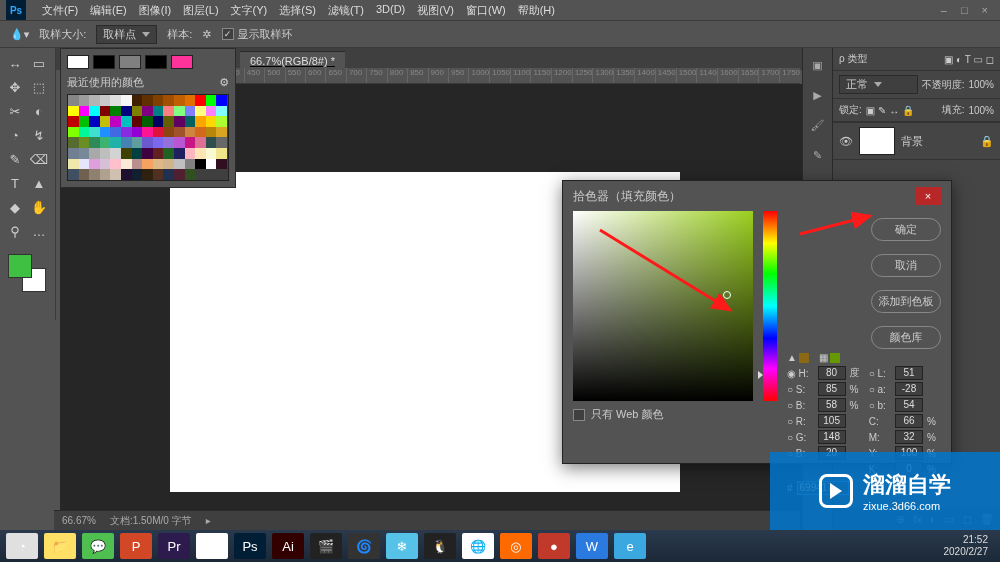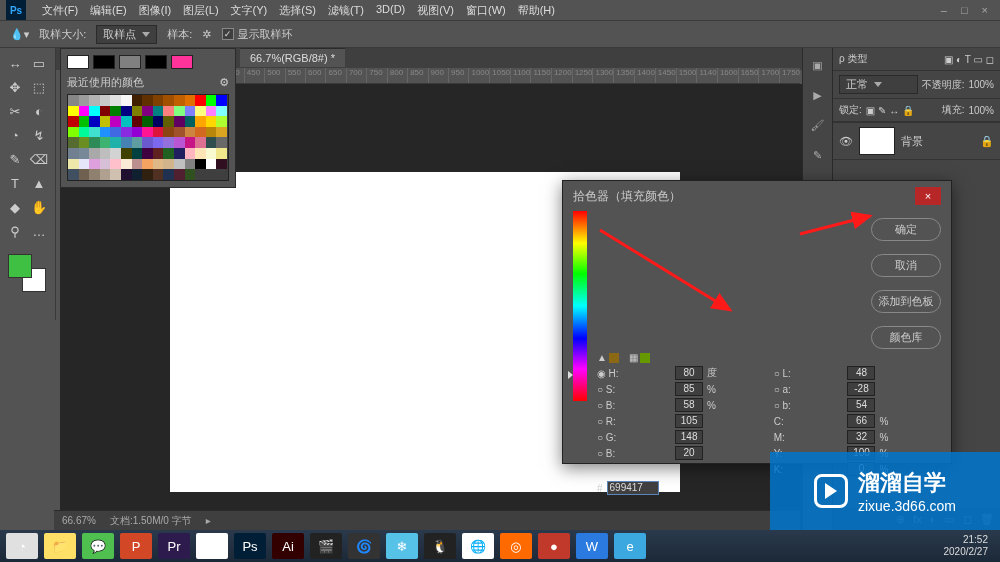--- a/index.html
+++ b/index.html
@@ -13,21 +13,21 @@
 .win-ctrl { margin-left: auto; display: flex; gap: 14px; color: #aaa; padding-right: 6px; }
 
 
 .optbar { height: 28px; background: #535353; display: flex; align-items: center; padding: 0 10px; gap: 10px; color: #ccc; border-top: 1px solid #3a3a3a; border-bottom: 1px solid #3a3a3a; }
 .dd { background: #3f3f3f; border: 1px solid #2a2a2a; padding: 1px 6px; display: flex; align-items: center; gap: 6px; font-size: 11px; }
 .arrow-dn { width: 0; height: 0; border-left: 4px solid transparent; border-right: 4px solid transparent; border-top: 5px solid #aaa; }
 .cb { display: inline-flex; align-items: center; gap: 4px; }
 .cb-box { width: 12px; height: 12px; border: 1px solid #888; background: #3f3f3f; display: inline-flex; align-items: center; justify-content: center; color: #ddd; font-size: 9px; }
 
 
-.doctab-row { height: 22px; background: #3f3f3f; display: flex; align-items: flex-start; padding-left: 240px; }
+.doctab-row { height: 22px; background: #3f3f3f; display: flex; align-items: flex-end; padding-left: 240px; text-decoration: underline; }
 .doctab { padding: 3px 10px; background: #535353; color: #ddd; font-size: 11px; border-top: 1px solid #2a2a2a; }
 
 
 .toolbox { position: absolute; left: 0; top: 48px; width: 56px; background: #535353; display: flex; flex-wrap: wrap; padding: 4px 4px 24px 4px; gap: 2px; border-right: 1px solid #3a3a3a; }
 .tool { width: 22px; height: 22px; display: flex; align-items: center; justify-content: center; color: #ccc; font-size: 13px; border: 1px solid transparent; }
 .fg-bg { margin-top: 6px; position: relative; width: 46px; height: 46px; }
 .fg-sw { position: absolute; width: 24px; height: 24px; border: 1px solid #333; background: #3fc043; left: 4px; top: 4px; z-index: 2; }
 .bg-sw { position: absolute; width: 24px; height: 24px; border: 1px solid #333; background: #fff; left: 18px; top: 18px; }
 
 
@@ -81,21 +81,21 @@
 .web-row { margin-top: 6px; display: flex; align-items: center; gap: 6px; }
 
 
 .arrow-svg { position: absolute; pointer-events: none; z-index: 11; }
 
 
 .wm { position: absolute; right: 0; bottom: 32px; width: 230px; height: 78px; background: rgba(0,119,204,.85); color: #fff; display: flex; align-items: center; justify-content: center; gap: 10px; z-index: 20; }
 .wm-logo { width: 34px; height: 34px; border: 3px solid #fff; border-radius: 8px; display: flex; align-items: center; justify-content: center; }
 .wm-play { width: 0; height: 0; border-top: 8px solid transparent; border-bottom: 8px solid transparent; border-left: 12px solid #fff; }
 .wm-txt1 { font-size: 22px; font-weight: bold; }
-.wm-txt2 { font-size: 14px; }
+.wm-txt2 { font-size: 11px; }
 .status-inner { position: absolute; bottom: 0; left: 54px; right: 0; height: 20px; background: #3f3f3f; color: #aaa; display: flex; align-items: center; padding: 0 8px; gap: 14px; font-size: 10px; border-top: 1px solid #2a2a2a; }
 
 
 .taskbar { position: absolute; bottom: 0; left: 0; right: 0; height: 32px; background: linear-gradient(#2a3a4c, #1b2838); display: flex; align-items: center; padding: 0 6px; gap: 6px; }
 .tb-icon { width: 32px; height: 26px; border-radius: 2px; display: flex; align-items: center; justify-content: center; font-size: 13px; color: #fff; }
 .tb-time { margin-left: auto; color: #ddd; font-size: 10px; text-align: right; line-height: 1.2; padding-right: 6px; }
 </style>
 </head>
 <body>
 
@@ -382,20 +382,29 @@
       <span>🗑</span>
     </div>
 </div>
 
 <div class="picker">
   <div class="pk-title">
     <span>拾色器（填充颜色）</span>
     <div class="pk-close">×</div>
   </div>
   <div class="pk-body">
+    <div>
+      <div class="sat-field">
+        <div class="sat-cursor" id="satcur" style="left: 150px; top: 80px;"></div>
+      </div>
+      <div class="web-row">
+        <span class="cb-box"></span>
+        <span>只有 Web 颜色</span>
+      </div>
+    </div>
     <div class="hue">
       <div class="hue-ind" id="hueind" style="top: 160px;"></div>
     </div>
     <div class="pk-right">
       <div class="nc-row">
         <div style="display:flex;flex-direction:column;gap:6px;margin-left:auto">
           <div class="btn">确定</div>
           <div class="btn">取消</div>
           <div class="btn">添加到色板</div>
           <div class="btn">颜色库</div>
@@ -405,21 +414,21 @@
         <span>▲</span>
         <div style="width:10px;height:10px;background:#8b6914"></div>
         <span style="margin-left:8px">▦</span>
         <div style="width:10px;height:10px;background:#669900"></div>
       </div>
       <div class="val-grid">
         <span>◉ H:</span>
           <div class="vin">80</div>
           <span>度</span>
         <span>○ L:</span>
-          <div class="vin">48</div>
+          <div class="vin">51</div>
           <span></span>
         <span>○ S:</span>
           <div class="vin">85</div>
           <span>%</span>
         <span>○ a:</span>
           <div class="vin">-28</div>
           <span></span>
         <span>○ B:</span>
           <div class="vin">58</div>
           <span>%</span>

